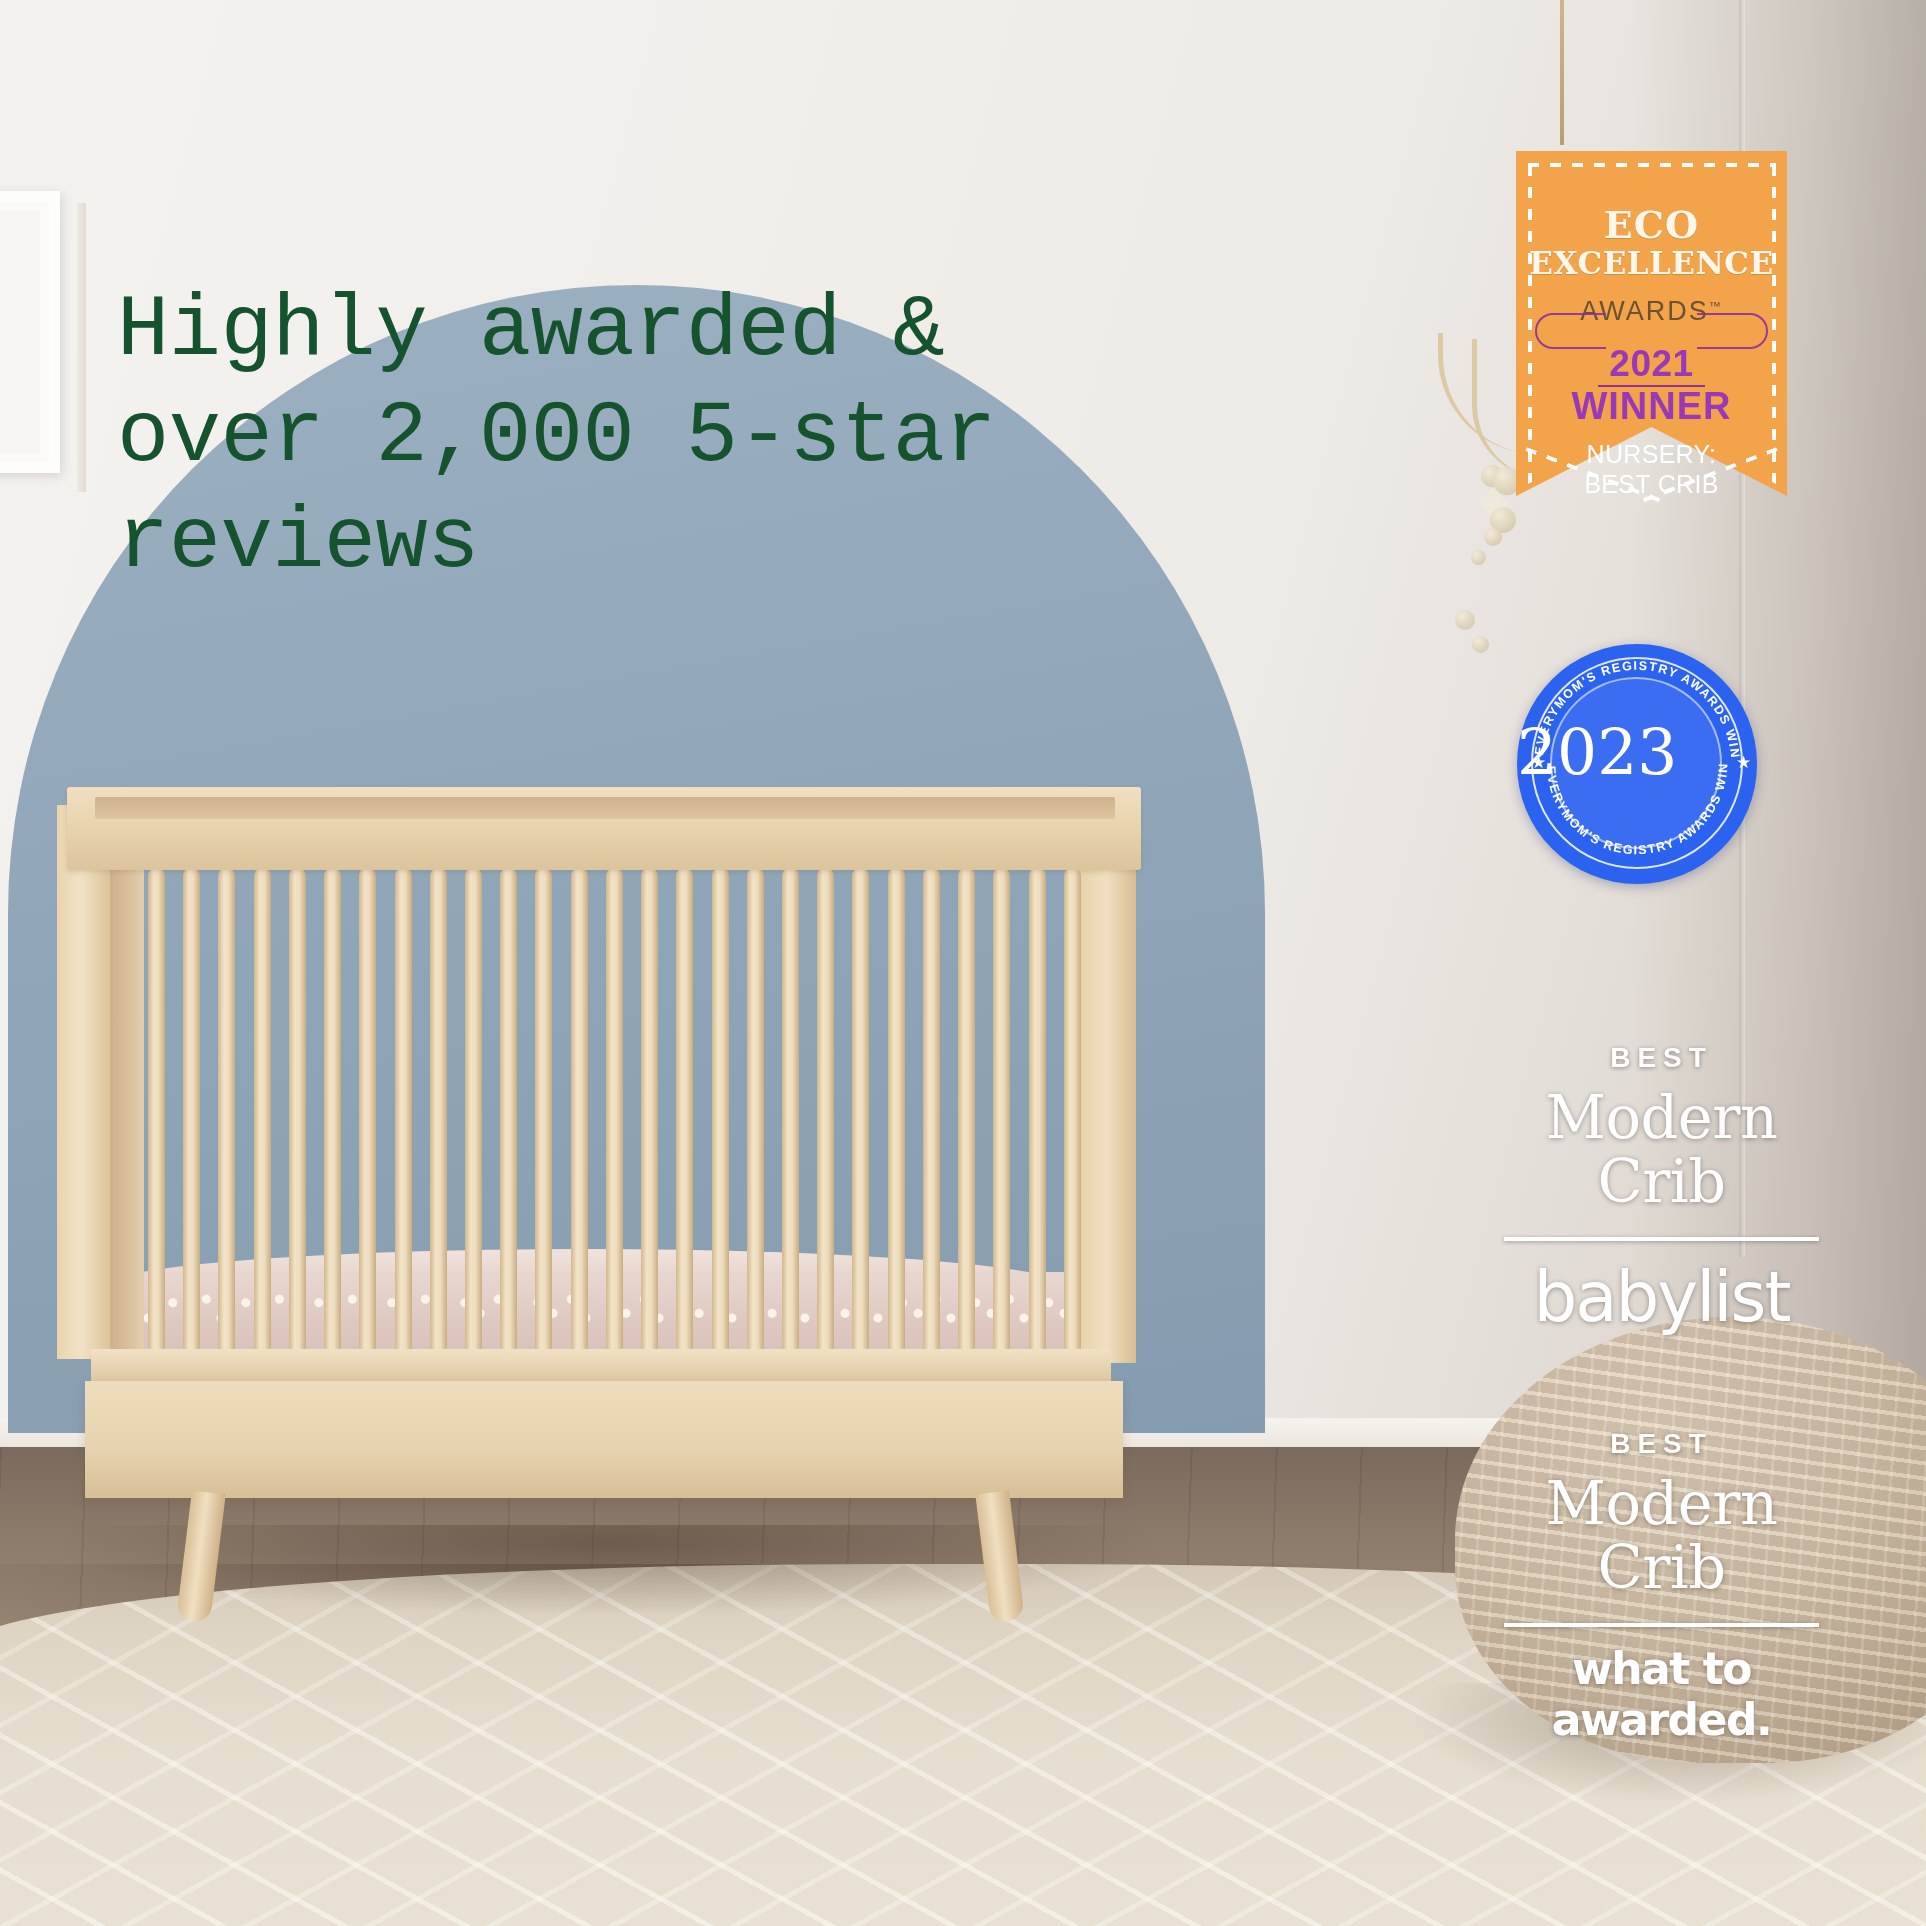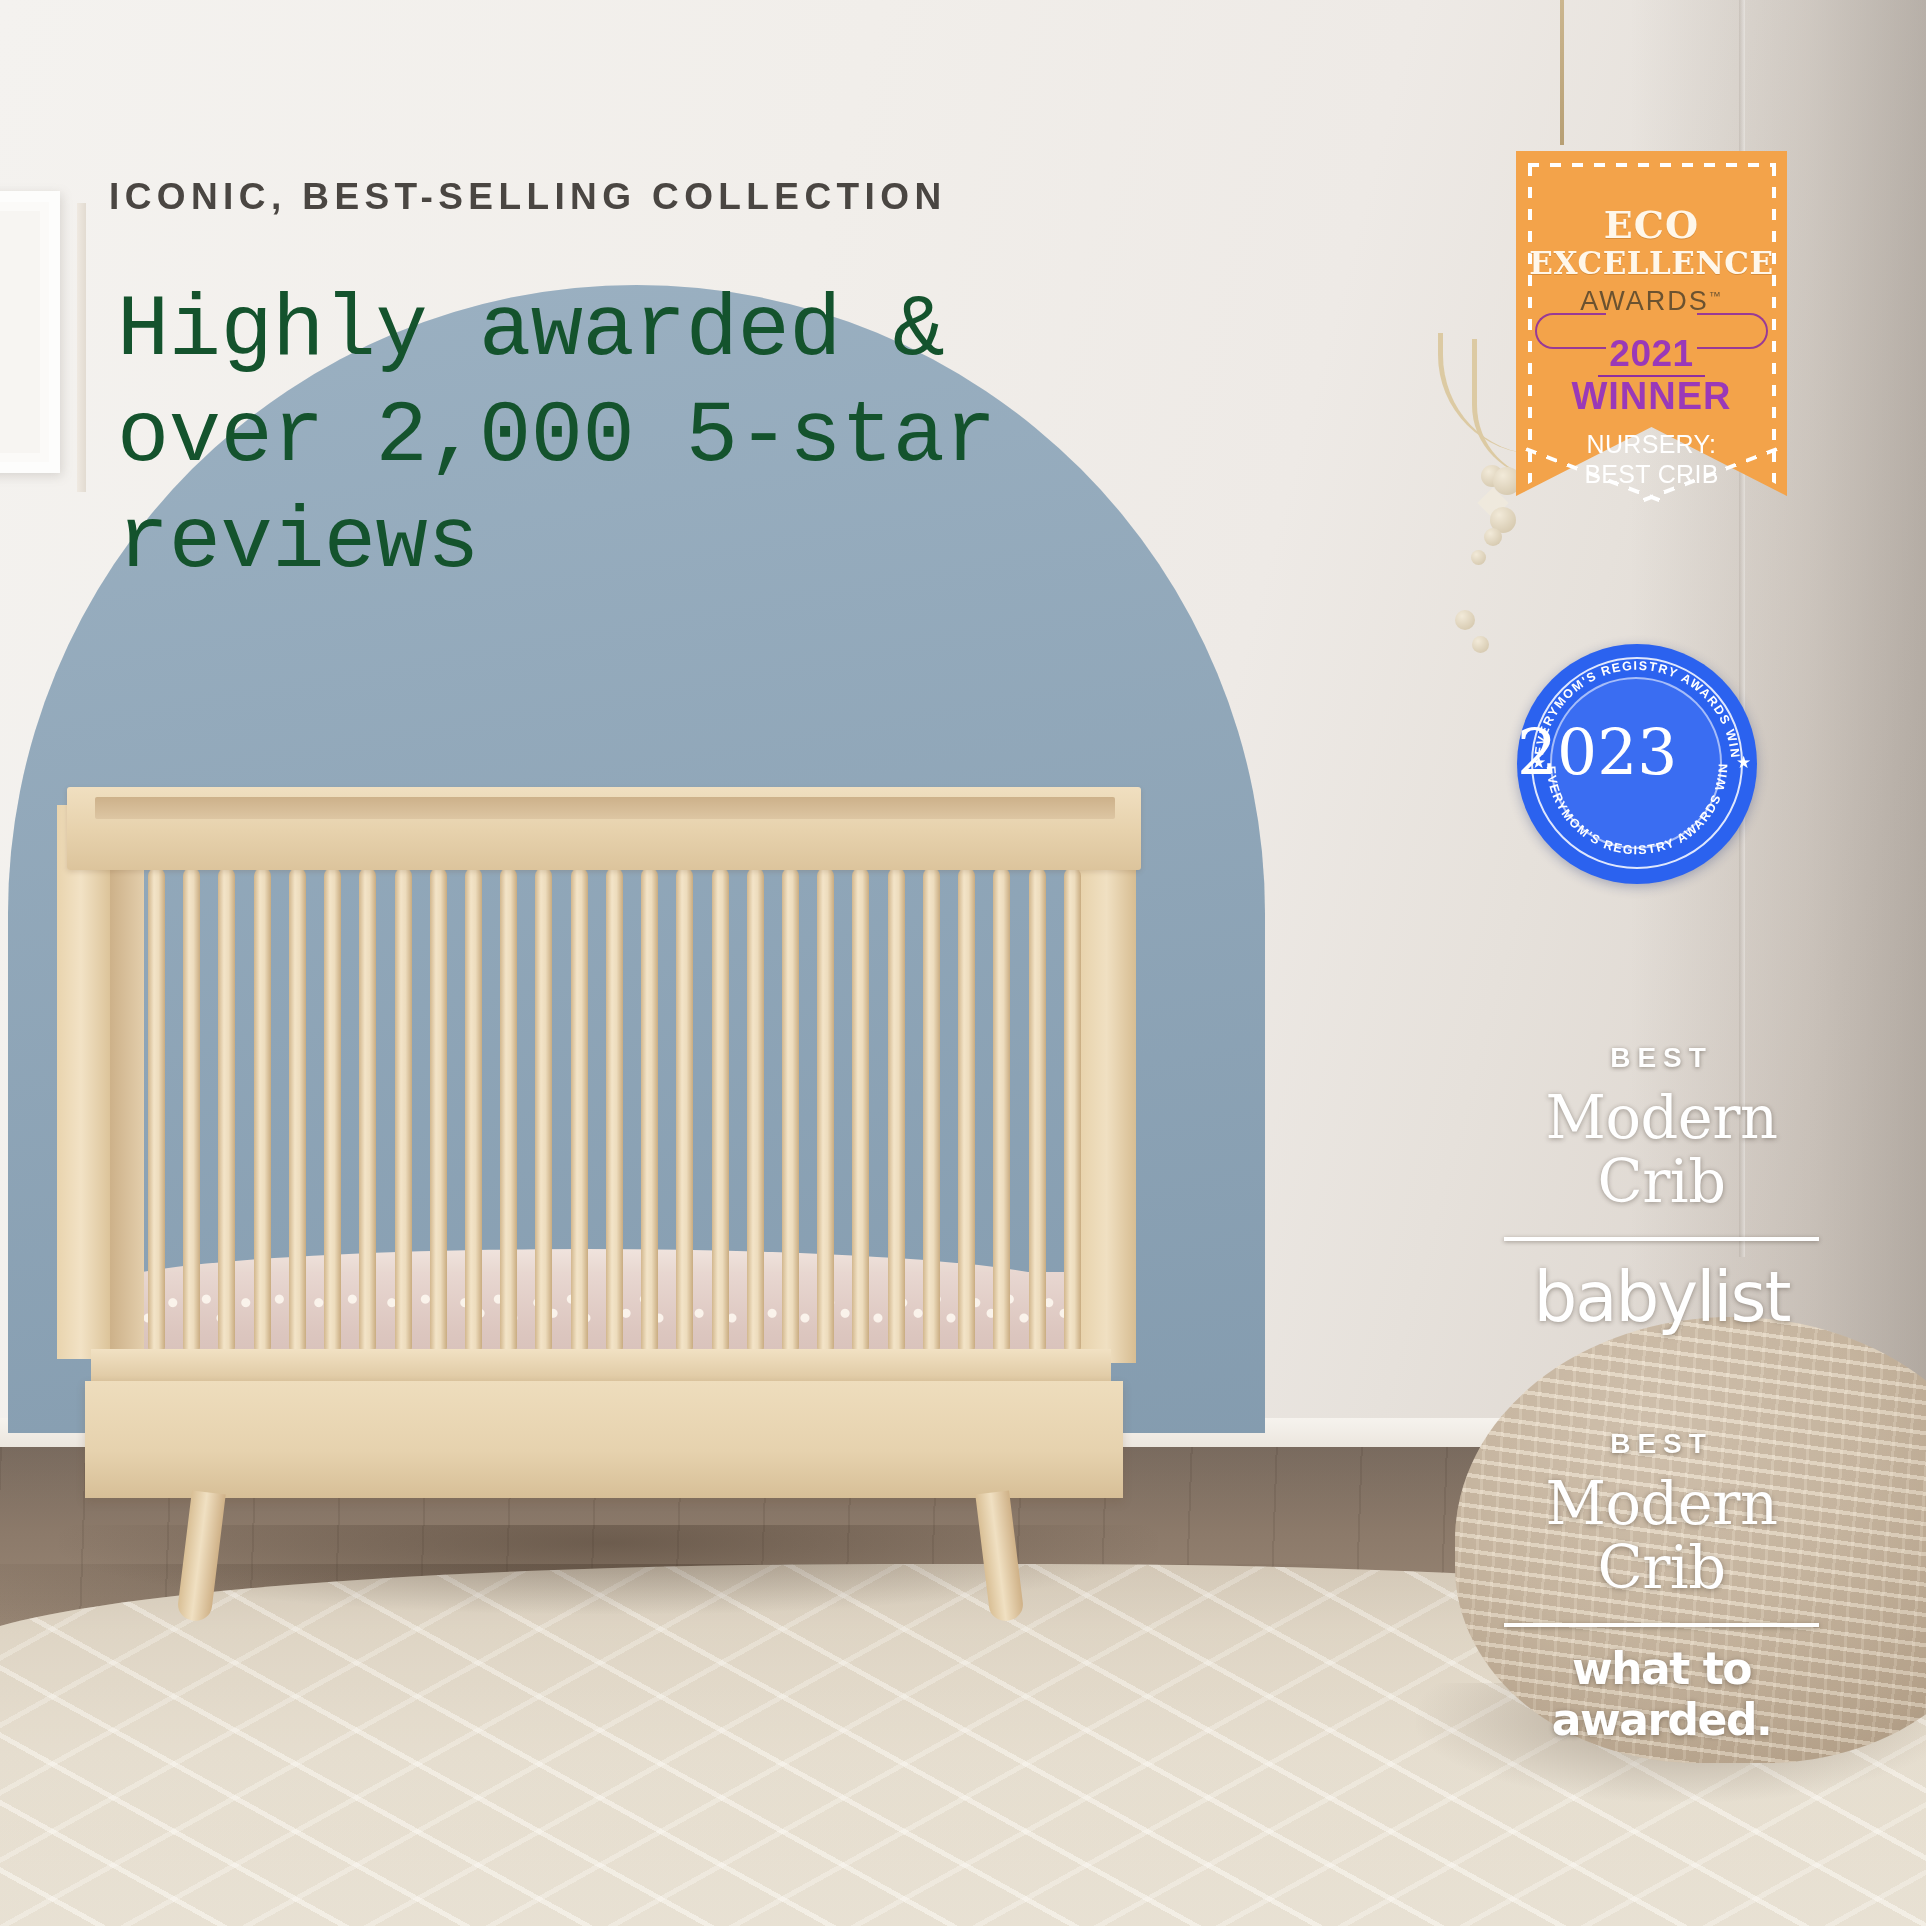--- a/index.html
+++ b/index.html
@@ -218,21 +218,21 @@
     font-family:"DejaVu Serif", serif;font-weight:700;font-size:38px;color:#fff7ea;
     letter-spacing:1px;margin-top:55px;line-height:1;
     text-shadow:0 1px 0 rgba(150,90,20,.3);
   }
   .eco-excellence{
     font-family:"DejaVu Serif", serif;font-weight:700;font-size:31px;color:#fff7ea;
     letter-spacing:0.5px;line-height:1.25;
     text-shadow:0 1px 0 rgba(150,90,20,.3);
   }
   .eco-awards{
-    font-size:27px;font-weight:400;color:#6b5230;letter-spacing:2px;margin-top:3px;
+    font-size:27px;font-weight:400;color:#6b5230;letter-spacing:2px;margin-top:13px;
   }
   .eco-awards sup{font-size:12px;vertical-align:super;}
   .eco-year{
     font-size:37px;font-weight:700;color:#9a39b8;line-height:1;margin-top:18px;letter-spacing:0.5px;
   }
   .eco-year-rule{
     width:107px;height:2px;background:#8f2f9f;margin:3px auto 0;
   }
   .eco-winner{
     font-size:38px;font-weight:700;color:#9a39b8;line-height:1.05;letter-spacing:1px;
@@ -373,21 +373,20 @@
       </div>
     <div class="crib-toprail">
       <div class="crib-toprail-inner"></div>
     </div>
     <div class="crib-bottom-rail"></div>
     <div class="crib-base"></div>
     <div class="crib-leg leg-l"></div>
     <div class="crib-leg leg-r"></div>
   </div>
 
-  <div class="eyebrow">ICONIC, BEST-SELLING COLLECTION</div>
   <div class="headline">
     <span class="l1">Highly awarded &amp;</span>
     <span class="l2">over 2,000 5-star reviews</span>
   </div>
 
   <div class="eco"></div>
   <div class="eco-dash"></div>
   <div class="eco-notch-l"></div>
   <div class="eco-notch-r"></div>
   <div class="eco-inner">

